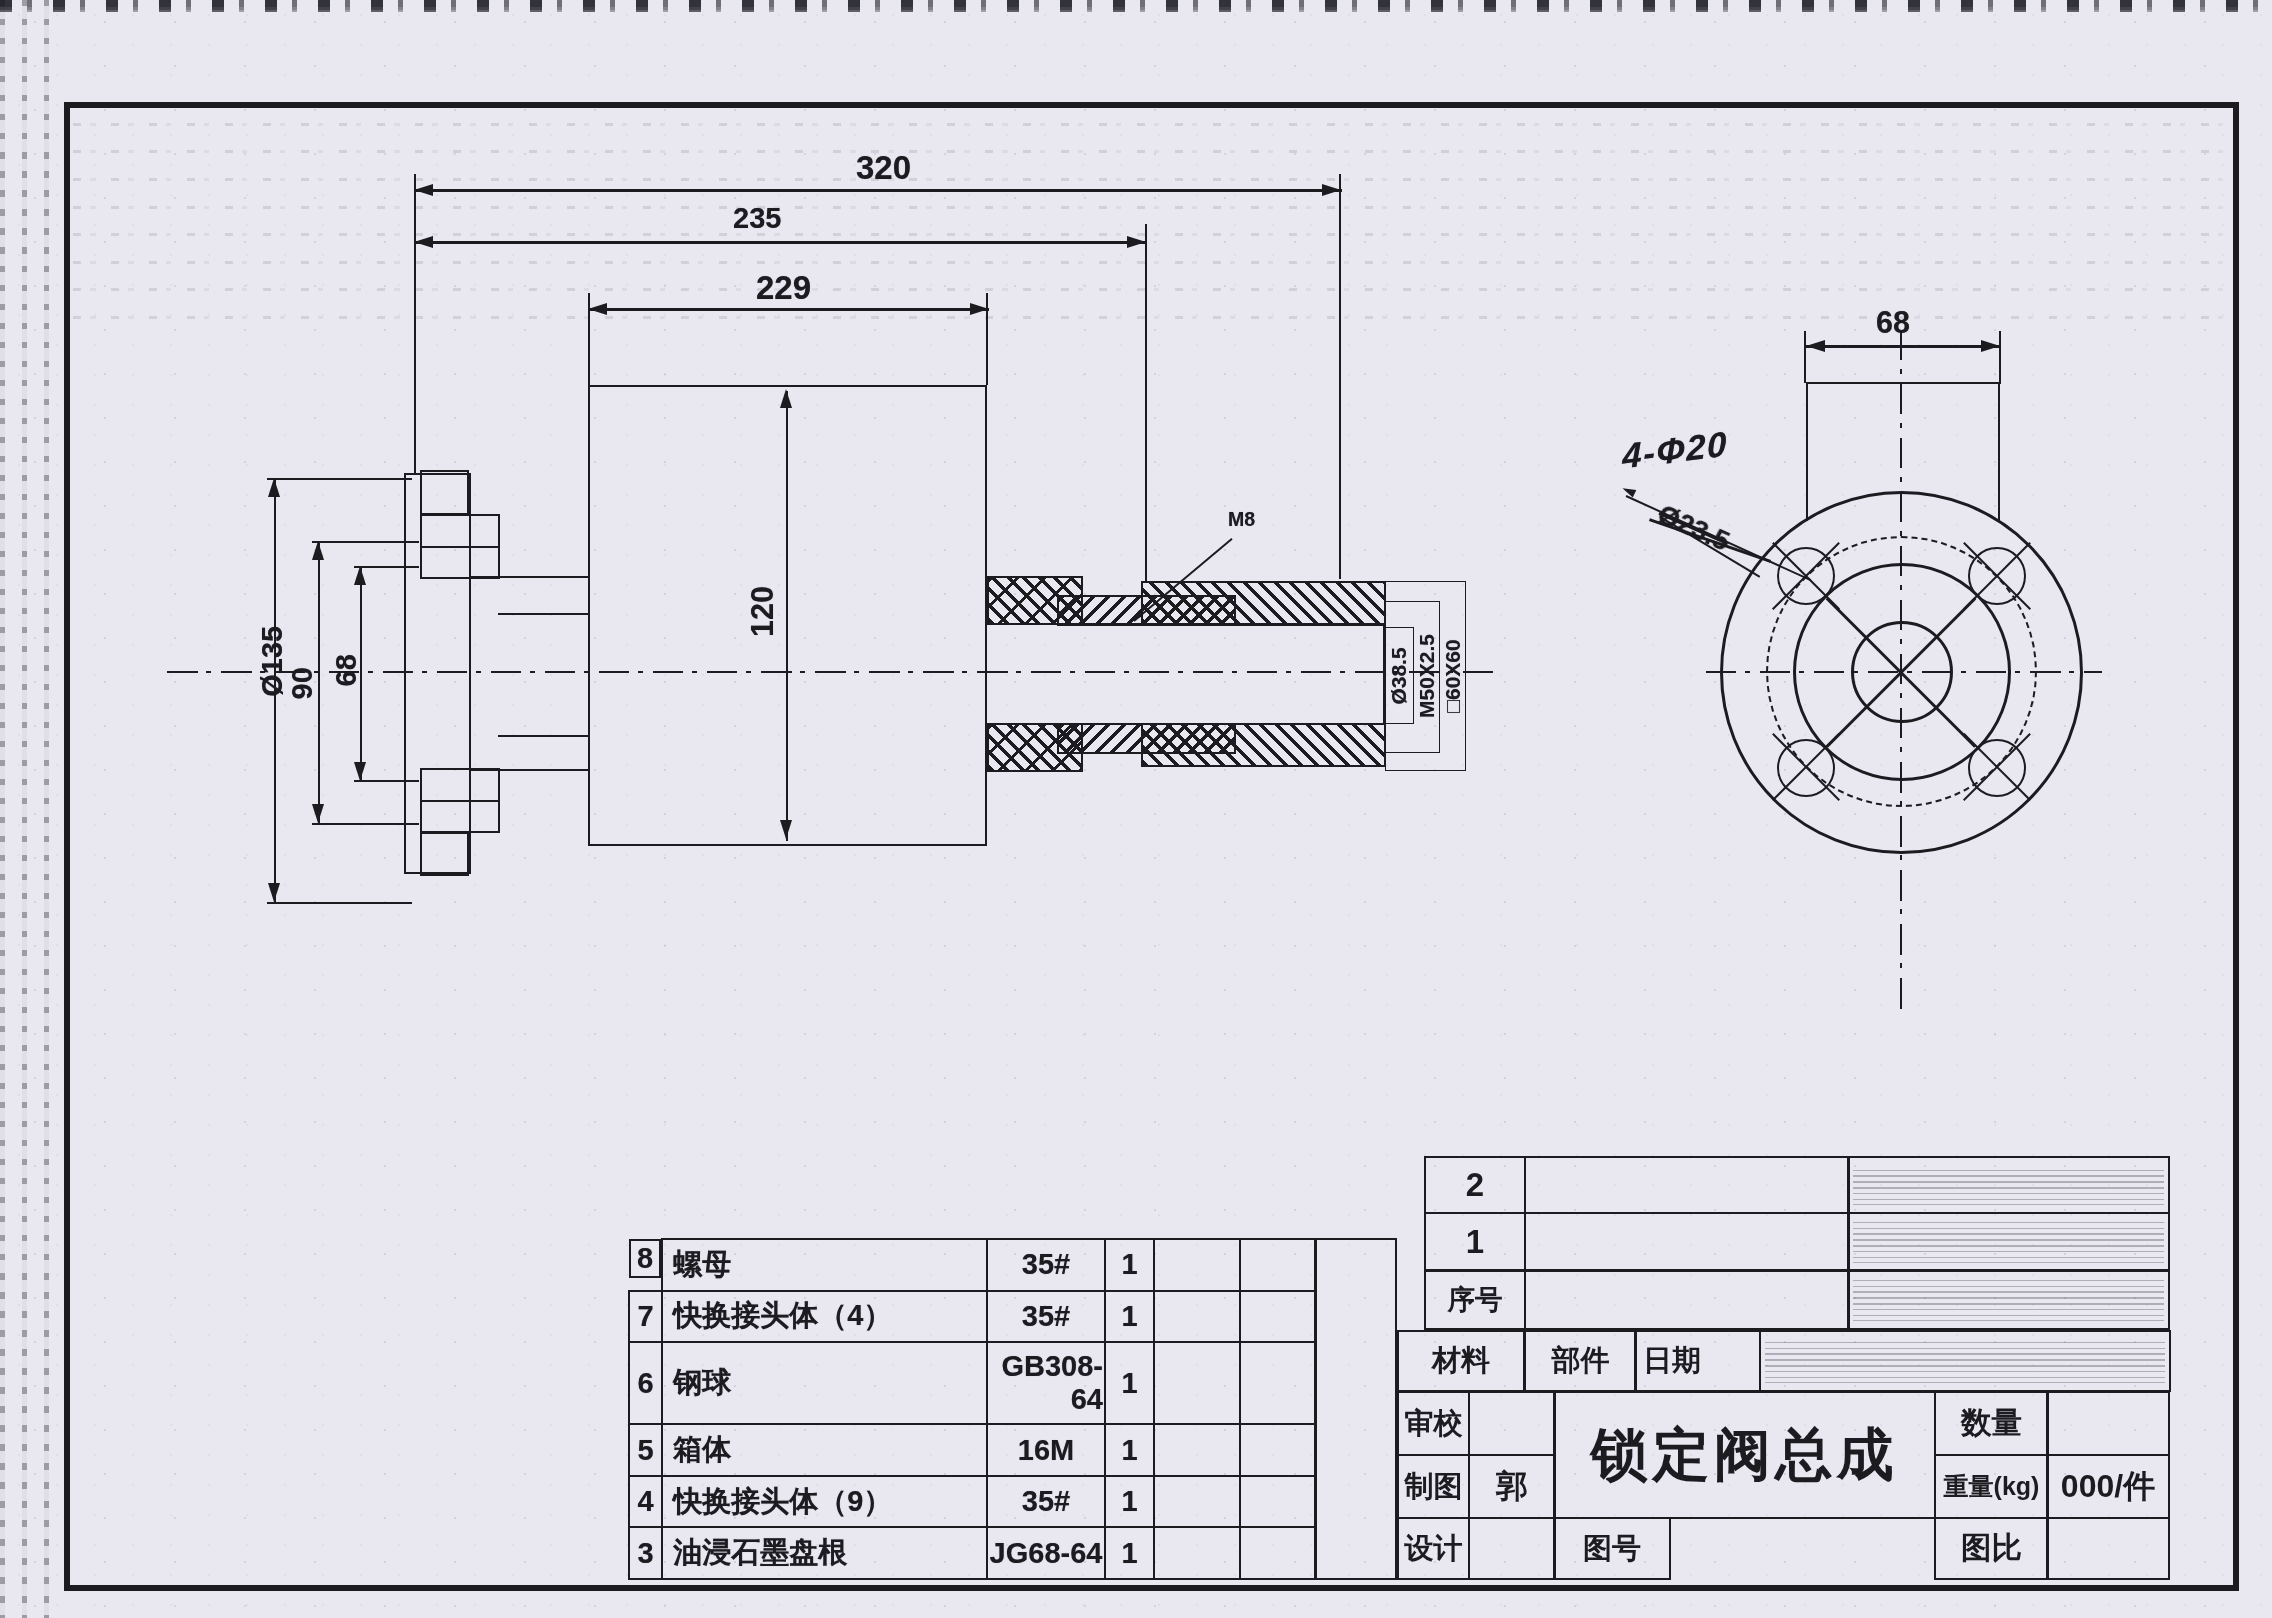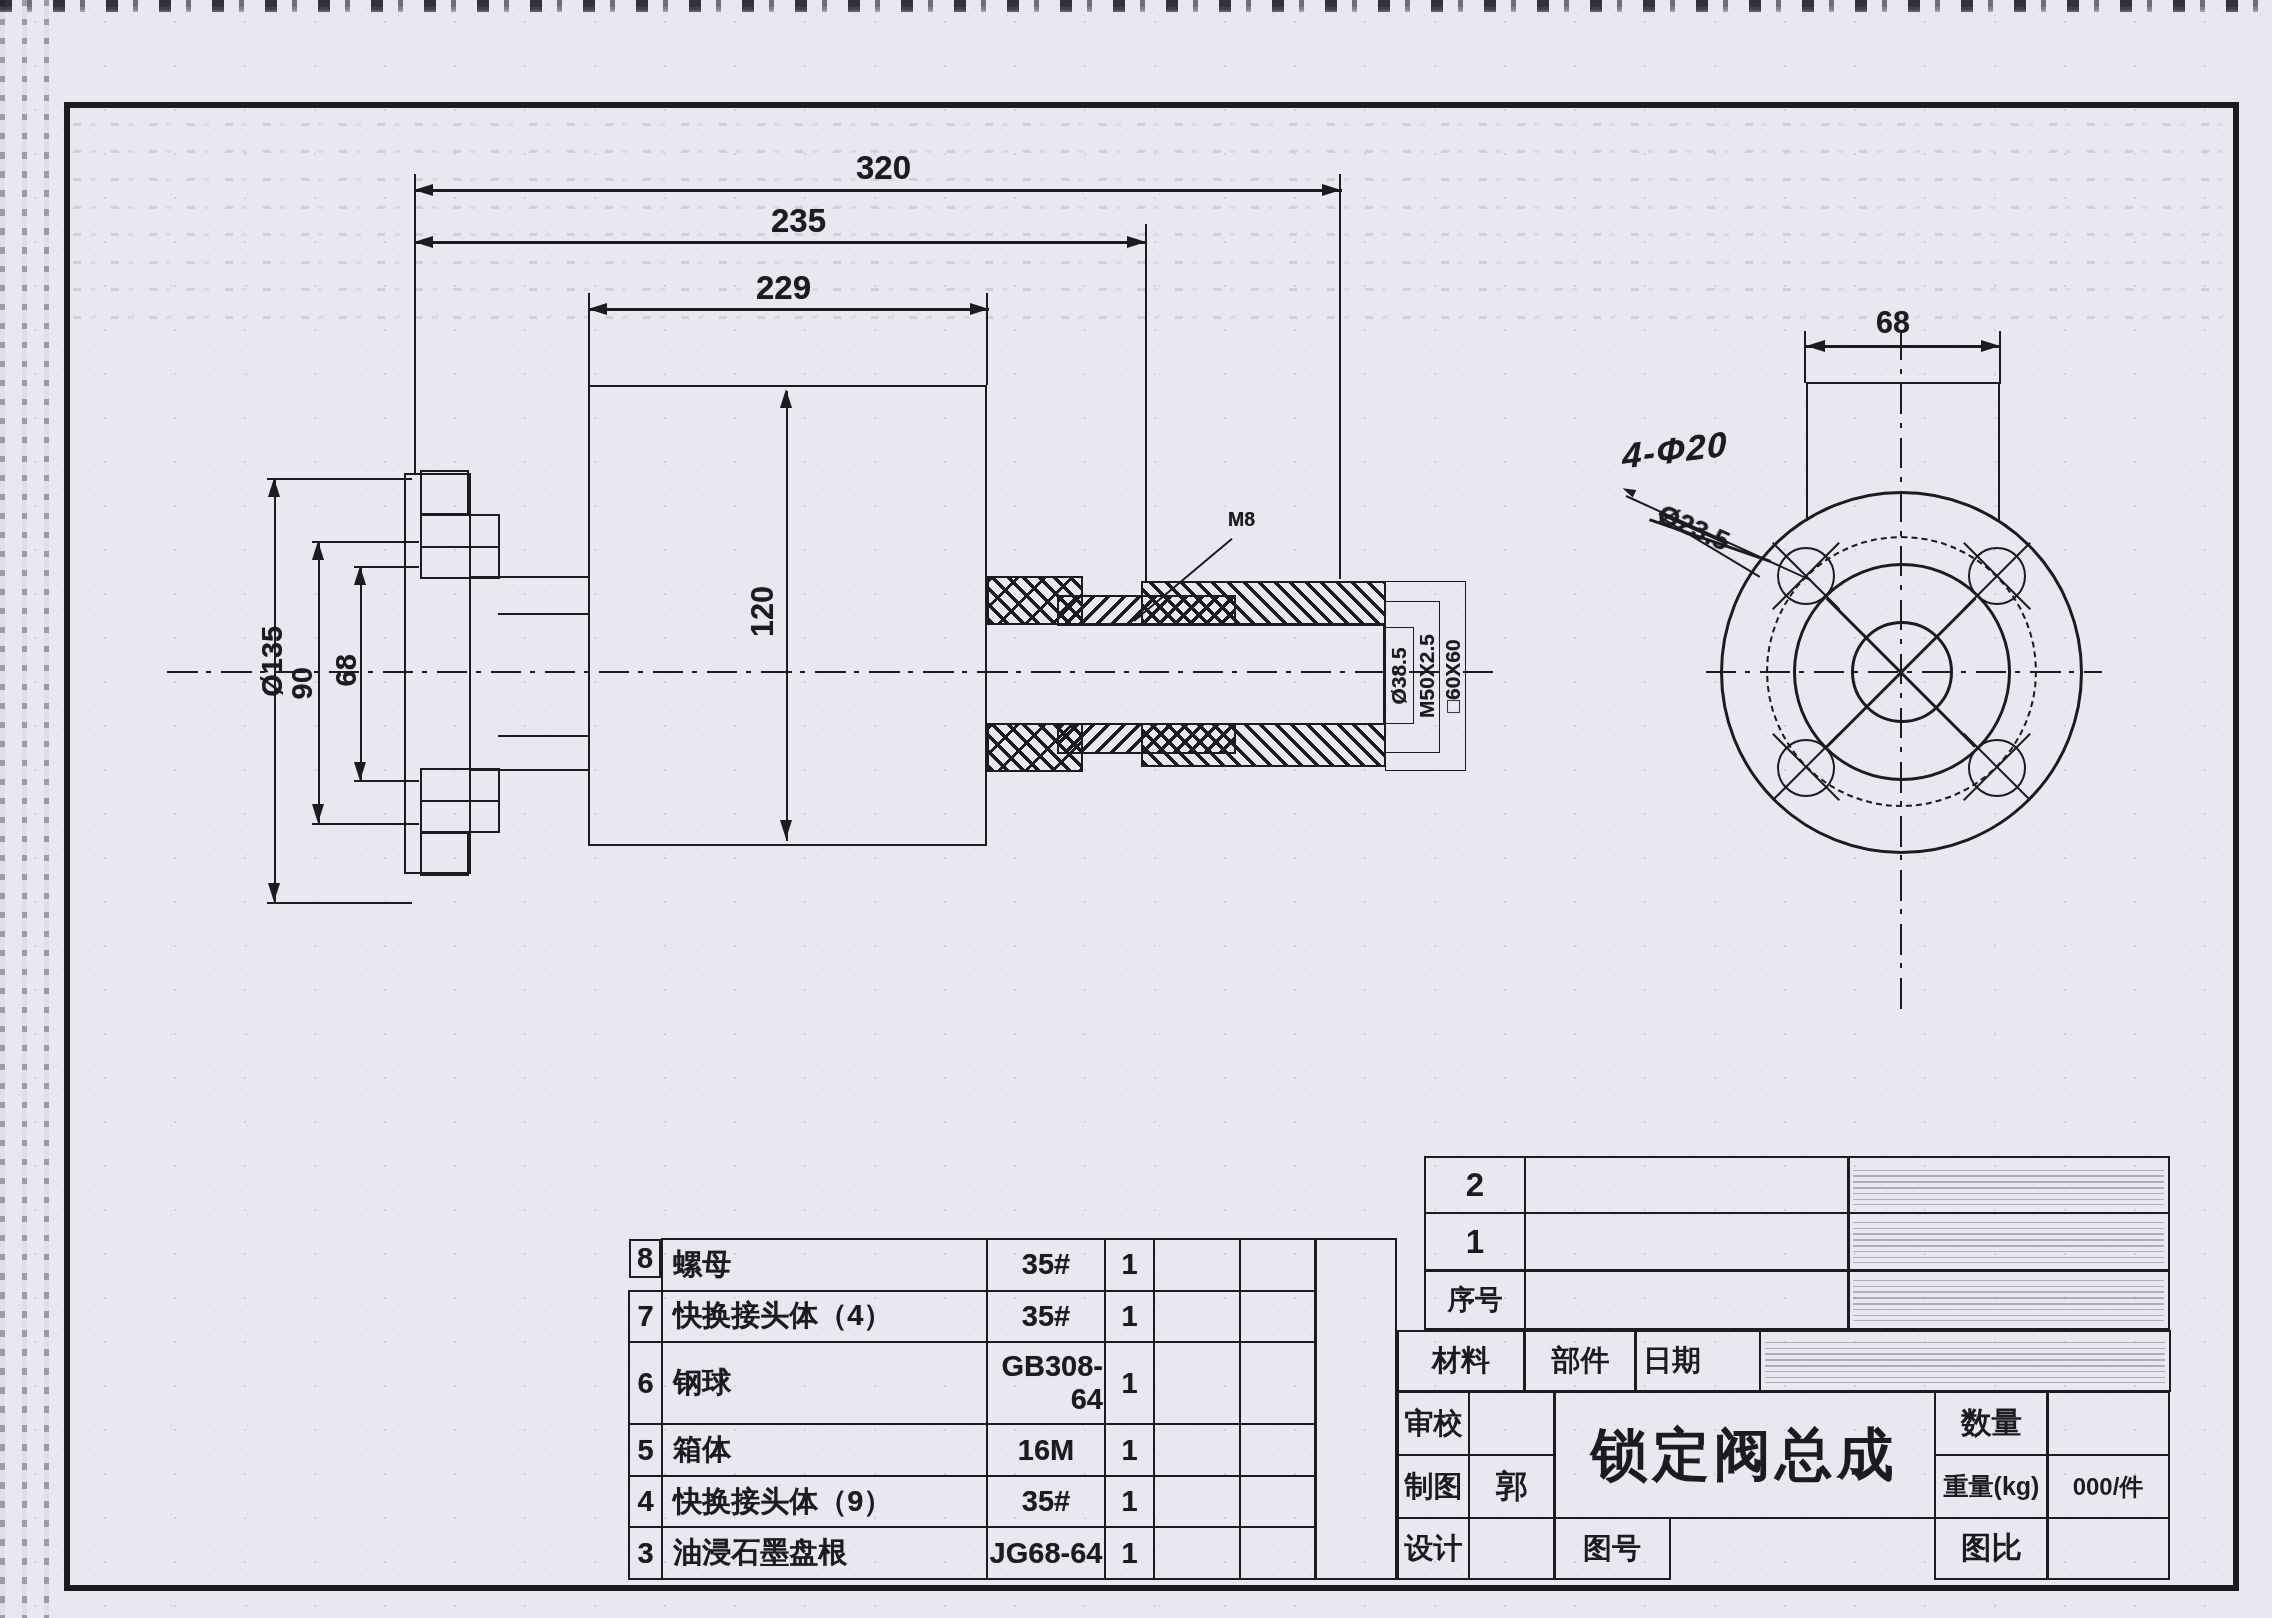--- a/index.html
+++ b/index.html
@@ -104,21 +104,21 @@
   <div class="txt cen rot" style="left:314px;top:655px;width:65px;height:30.5px;font-size:29px;">68</div>
 
   <div class="ln" style="left:414px;top:189px;width:928px;height:2.9px;"></div>
   <div class="arl" style="left:414px;top:184px;"></div>
   <div class="arr" style="left:1322px;top:184px;"></div>
   <div class="txt" style="left:856px;top:149px;font-size:33px;">320</div>
 
   <div class="ln" style="left:414px;top:241px;width:733px;height:2.9px;"></div>
   <div class="arl" style="left:414px;top:236px;"></div>
   <div class="arr" style="left:1127px;top:236px;"></div>
-  <div class="txt" style="left:771px;top:202px;font-size:33px;">235</div>
+  <div class="txt" style="left:733px;top:202px;font-size:29px;">235</div>
 
   <div class="ln" style="left:588px;top:308px;width:401px;height:2.9px;"></div>
   <div class="arl" style="left:588px;top:303px;"></div>
   <div class="arr" style="left:970px;top:303px;"></div>
   <div class="txt" style="left:756px;top:269px;font-size:33px;">229</div>
 
   <div class="ln" style="left:414px;top:174px;width:2.2px;height:299px;"></div>
   <div class="ln" style="left:1339px;top:174px;width:2.2px;height:405px;"></div>
   <div class="ln" style="left:1145px;top:224px;width:2.2px;height:357px;"></div>
   <div class="ln" style="left:588px;top:293px;width:2.2px;height:92px;"></div>
@@ -267,21 +267,21 @@
   <div class="cell" style="left:1397px;top:1391px;width:73px;height:65px;font-size:29px;">审校</div>
   <div class="cell" style="left:1468px;top:1391px;width:88px;height:65px;"></div>
   <div class="cell" style="left:1397px;top:1454px;width:73px;height:65px;font-size:29px;">制图</div>
   <div class="cell" style="left:1468px;top:1454px;width:88px;height:65px;font-size:32px;">郭</div>
 
   <div class="cell" style="left:1553px;top:1391px;width:383px;height:128px;font-size:57px;letter-spacing:4.4px;">锁定阀总成</div>
 
   <div class="cell" style="left:1934px;top:1391px;width:115px;height:65px;font-size:30.5px;">数量</div>
   <div class="cell" style="left:2046px;top:1391px;width:124px;height:65px;"></div>
   <div class="cell" style="left:1934px;top:1454px;width:115px;height:65px;font-size:25px;">重量(kg)</div>
-  <div class="cell" style="left:2046px;top:1454px;width:124px;height:65px;font-size:24px;">000/件</div>
+  <div class="cell" style="left:2046px;top:1454px;width:124px;height:65px;font-size:32px;">000/件</div>
 
   <div class="cell" style="left:1397px;top:1517px;width:73px;height:63px;font-size:29px;">设计</div>
   <div class="cell" style="left:1468px;top:1517px;width:88px;height:63px;"></div>
   <div class="cell" style="left:1553px;top:1517px;width:118px;height:63px;font-size:29px;">图号</div>
   <div class="cell" style="left:1934px;top:1517px;width:115px;height:63px;font-size:30.5px;">图比</div>
   <div class="cell" style="left:2046px;top:1517px;width:124px;height:63px;"></div>
 
 </div>
 
 

